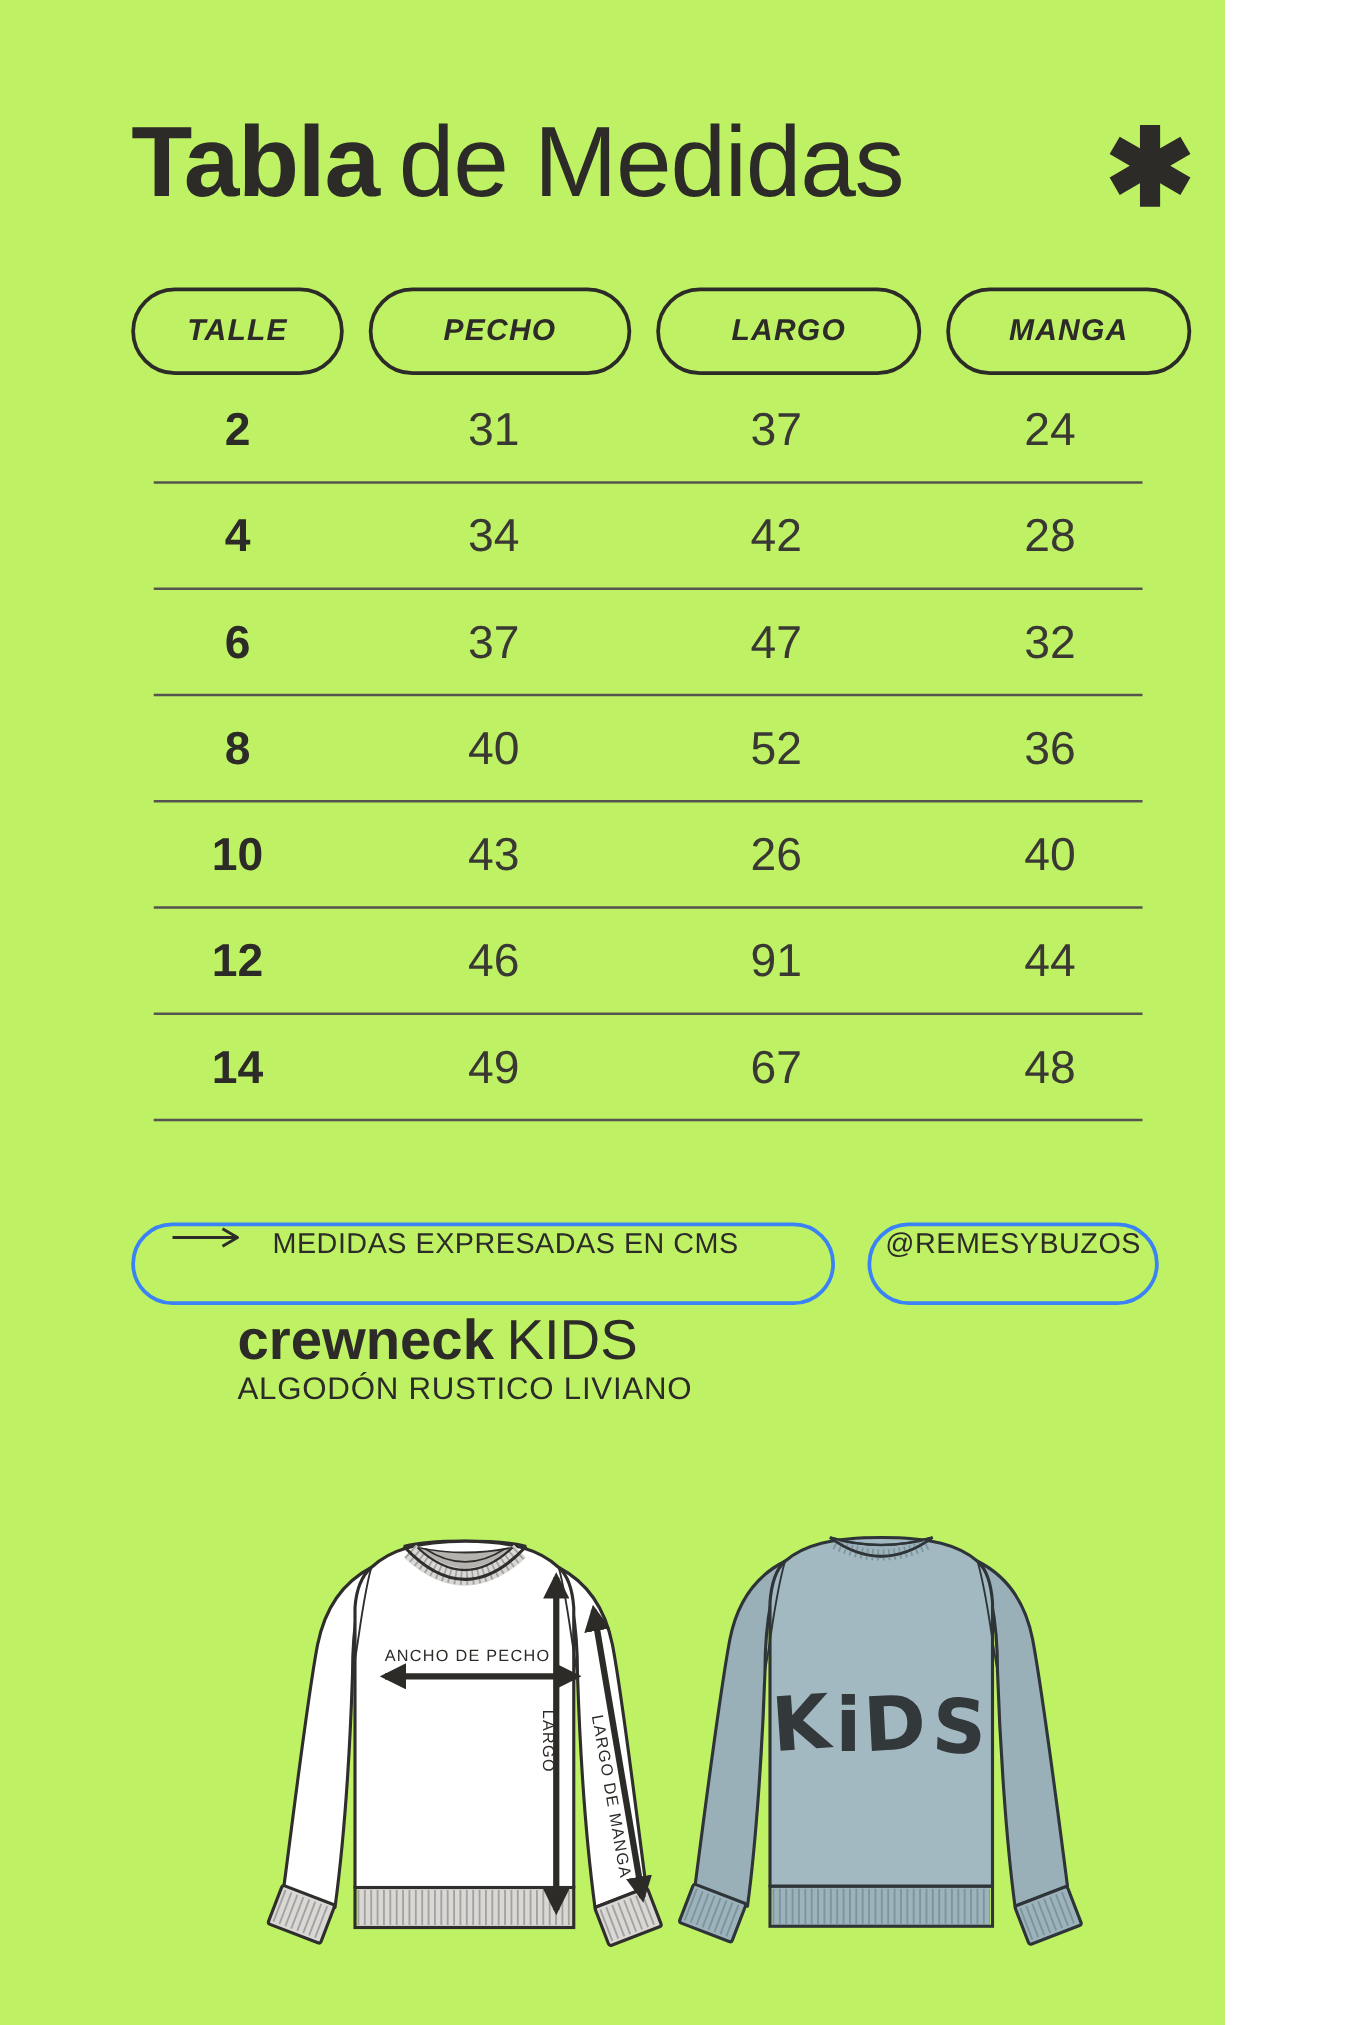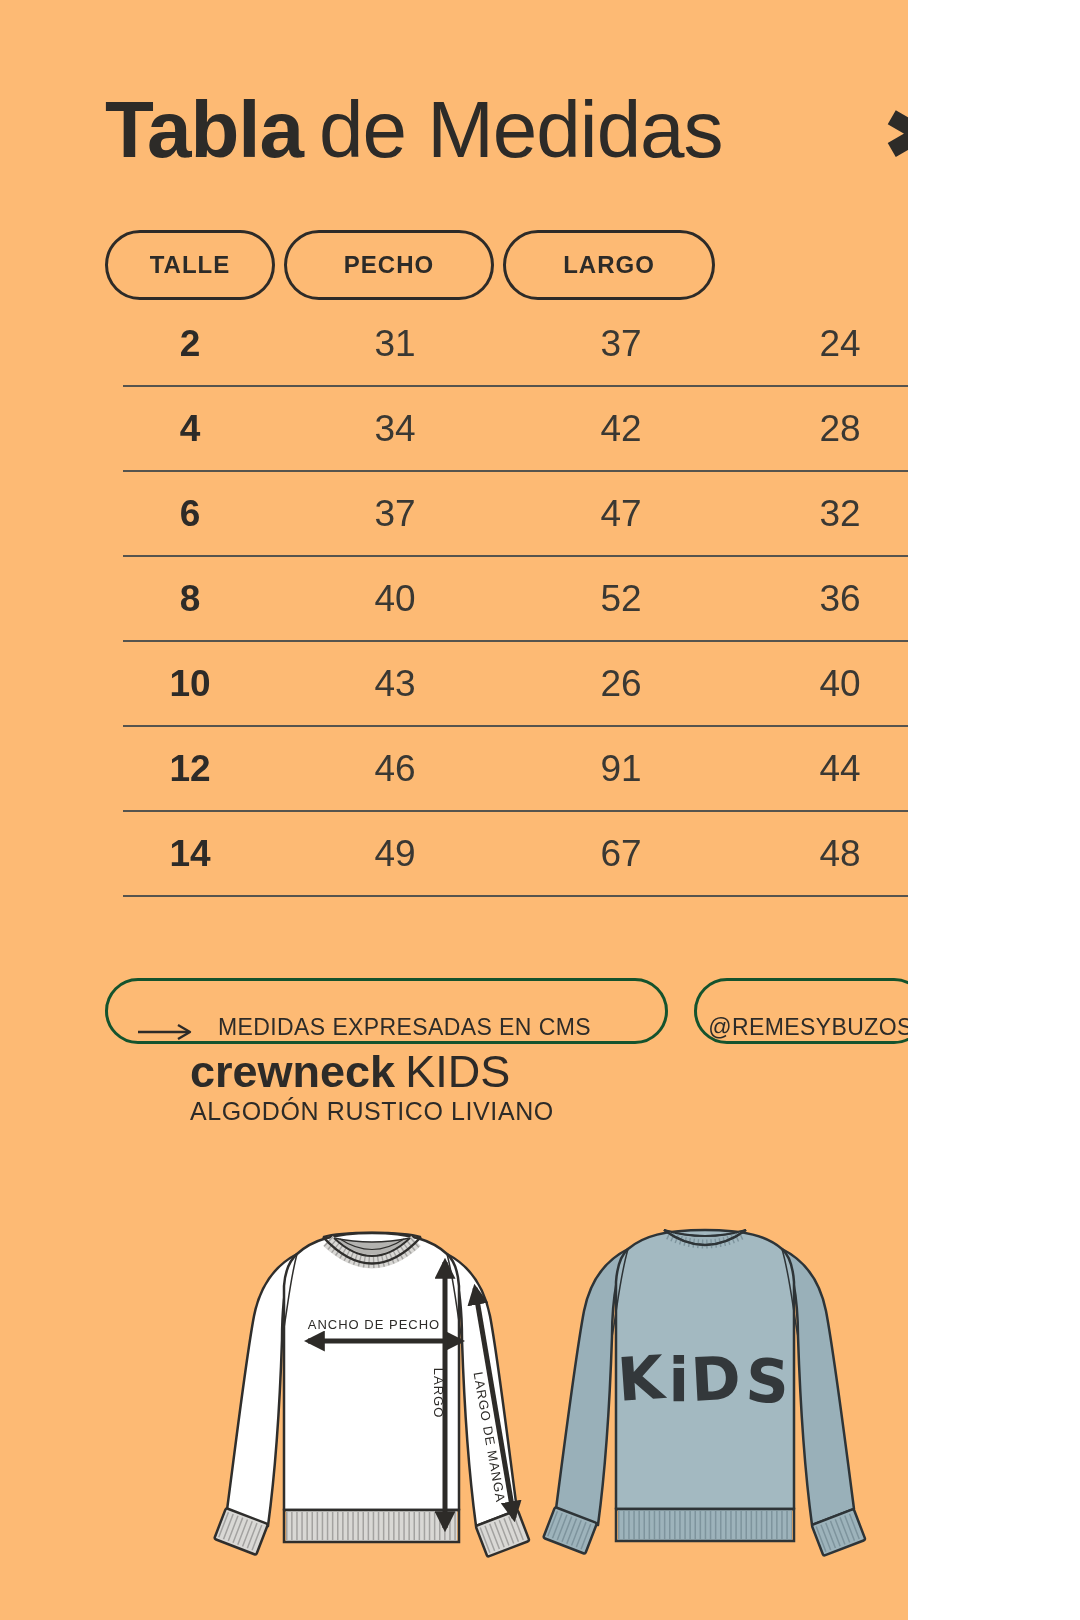--- a/index.html
+++ b/index.html
@@ -1,39 +1,39 @@
 <!DOCTYPE html>
 <html><head>
 <meta charset="utf-8">
 <style>
   html,body{margin:0;padding:0;}
   .canvas{
-    position:relative; width:908px; height:1620px;
-    background:#fdba74; overflow:hidden;
+    position:relative; width:980px; height:1620px;
+    background:#bef264; overflow:hidden;
     font-family:"Liberation Sans", sans-serif; color:#2d2b28;
   }
   
   .title{position:absolute; left:105px; top:84px; font-size:80px; letter-spacing:-1px; white-space:nowrap;}
   .title .bold{font-weight:700;}
   .title .reg{font-weight:400; margin-left:16px;}
   .asterisk{position:absolute; left:884px; top:92px; font-size:86px; font-weight:700; line-height:1;}
   
   .hdr{position:absolute; left:105px; top:230px; display:grid;
-       grid-template-columns:170px 210px 212px 196px; column-gap:9px;}
+       grid-template-columns:170px 210px 212px 196px; column-gap:20px;font-style:italic;}
   .hpill{height:70px; border:3px solid #2d2b28; border-radius:36px; box-sizing:border-box;
          display:flex; align-items:center; justify-content:center;
          font-weight:700; font-size:24px; letter-spacing:1px;}
   .tbl{position:absolute; left:105px; top:302px; width:833px;}
   .trow{display:grid; grid-template-columns:170px 210px 212px 196px; column-gap:15px;
         height:83px; align-items:center; text-align:center; font-size:37px; color:#3a3833;}
   .trow .size{font-weight:700; color:#2d2b28;}
   .divider{height:0; border-bottom:2px solid #56544e; margin:0 24px 0 18px;}
   
-  .note{position:absolute; top:978px; height:66px; border:3px solid #14532d; border-radius:36px;
-        box-sizing:border-box; display:flex; align-items:flex-end; font-size:23px; letter-spacing:0.4px;}
+  .note{position:absolute; top:978px; height:66px; border:3px solid #3b82f6; border-radius:36px;
+        box-sizing:border-box; display:flex; align-items:flex-start; font-size:23px; letter-spacing:0.4px;}
   .note1{left:105px; width:563px; padding-left:28px; gap:26px;}
   .note2{left:694px; width:233px; justify-content:center;}
   
   .product{position:absolute; left:190px; top:1048px; line-height:1.05;}
   .pname{font-size:45px;}
   .pname .pbold{font-weight:700;margin-top:44px;}
   .pname .plight{font-weight:400; margin-left:10px;}
   .psub{font-size:25px; letter-spacing:0.6px; margin-top:3px;}
   
   .shirt{position:absolute; overflow:visible;}
@@ -49,20 +49,21 @@
 
   <div class="title">
     <span class="bold">Tabla</span><span class="reg">de Medidas</span>
   </div>
   <div class="asterisk">✱</div>
 
   <div class="hdr">
     <div class="hpill">TALLE</div>
     <div class="hpill">PECHO</div>
     <div class="hpill">LARGO</div>
+    <div class="hpill">MANGA</div>
   </div>
 
   <div class="tbl">
     <div class="trow">
       <div class="size">2</div>
       <div>31</div>
       <div>37</div>
       <div>24</div>
     </div>
     <div class="divider"></div>

